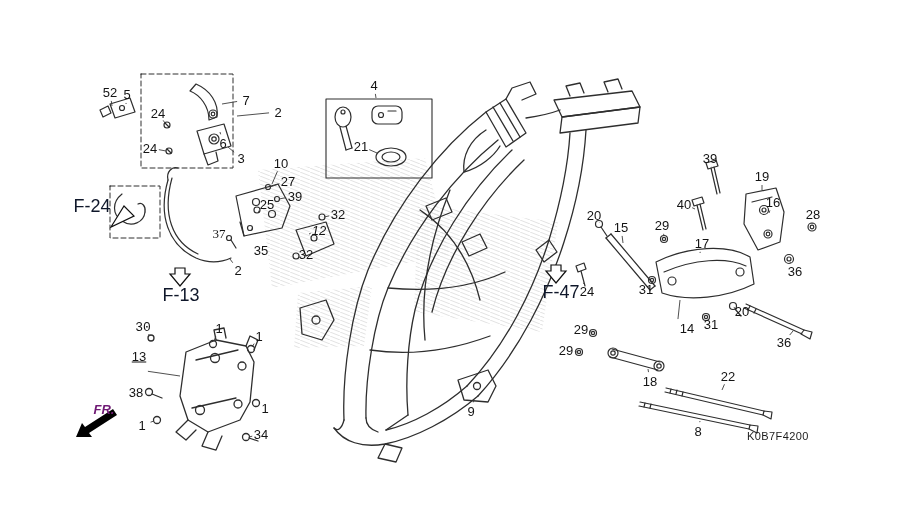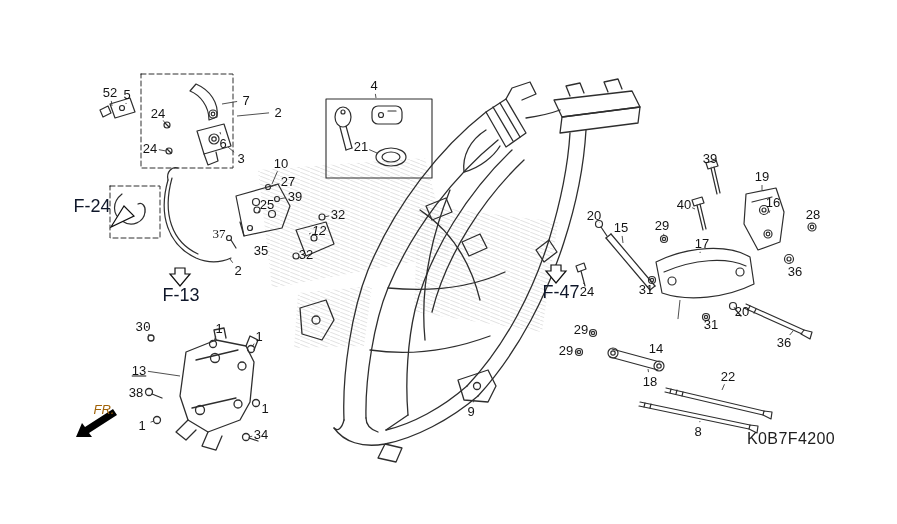--- a/index.html
+++ b/index.html
@@ -3,23 +3,23 @@
 <meta charset="utf-8">
 <style>
   html,body{margin:0;padding:0;background:#ffffff}
   .stage{position:relative;width:897px;height:524px;background:#ffffff;overflow:hidden;
          font-family:"Liberation Sans",sans-serif}
   .stage svg{position:absolute;left:0;top:0}
   .callout{position:absolute;transform:translate(-50%,-50%);font-size:13px;line-height:1;
            color:#141414;white-space:nowrap}
   .ref-label{position:absolute;transform:translate(-50%,-50%);font-size:18px;font-weight:400;
              color:#0f172a;white-space:nowrap}
-  .fr-label{position:absolute;transform:translate(-50%,-50%);font-size:13px;font-weight:400;
-            font-style:italic;color:#a16207}
-  .code{position:absolute;left:747px;top:430px;font-size:16px;letter-spacing:.4px;color:#1d1d1d}
+  .fr-label{position:absolute;transform:translate(-50%,-50%);font-size:13px;font-weight:700;
+            font-style:italic;color:#701a75}
+  .code{position:absolute;left:747px;top:430px;font-size:11px;letter-spacing:.4px;color:#1d1d1d}
 </style>
 </head>
 <body>
 
 <div class="stage">
 
   <svg width="897" height="524" viewBox="0 0 897 524">
     <defs>
       <pattern id="hatch" patternUnits="userSpaceOnUse" width="10" height="4">
         <line x1="0" y1="0" x2="10" y2="4" stroke="#dadada" stroke-width="0.8"></line>
@@ -305,31 +305,31 @@
       <span class="callout" style="left: 813px; top: 214px;">28</span>
       <span class="callout" style="left: 594px; top: 215px;">20</span>
       <span class="callout" style="left: 621px; top: 227px;">15</span>
       <span class="callout" style="left: 662px; top: 225px;">29</span>
       <span class="callout" style="left: 702px; top: 243px;">17</span>
       <span class="callout" style="left: 795px; top: 271px;">36</span>
       <span class="callout" style="left: 646px; top: 289px;">31</span>
       <span class="callout" style="left: 587px; top: 291px;">24</span>
       <span class="callout" style="left: 742px; top: 311px;">20</span>
       <span class="callout" style="left: 711px; top: 324px;">31</span>
-      <span class="callout" style="left: 656px; top: 328px; margin-top: 20px;">14</span>
+      <span class="callout" style="left: 687px; top: 328px;">14</span>
       <span class="callout" style="left: 784px; top: 342px;">36</span>
       <span class="callout" style="left: 581px; top: 329px;">29</span>
       <span class="callout" style="left: 566px; top: 350px;">29</span>
       <span class="callout" style="left: 650px; top: 381px;">18</span>
       <span class="callout" style="left: 728px; top: 376px;">22</span>
       <span class="callout" style="left: 698px; top: 431px;">8</span>
       <span class="callout" style="left: 143px; top: 327px; font-family: Liberation Mono, monospace;">30</span>
       <span class="callout" style="left: 219px; top: 328px;">1</span>
       <span class="callout" style="left: 259px; top: 336px;">1</span>
-      <span class="callout" style="left: 139px; top: 370px; text-decoration: underline;">13</span>
+      <span class="callout" style="left: 139px; top: 356px; text-decoration: underline;">13</span>
       <span class="callout" style="left: 136px; top: 392px;">38</span>
       <span class="callout" style="left: 265px; top: 408px;">1</span>
       <span class="callout" style="left: 142px; top: 425px;">1</span>
       <span class="callout" style="left: 261px; top: 434px;">34</span>
       <span class="callout" style="left: 471px; top: 411px;">9</span>
       <span class="ref-label" style="left: 92px; top: 206px;">F-24</span>
       <span class="ref-label" style="left: 181px; top: 295px;">F-13</span>
       <span class="ref-label" style="left: 561px; top: 292px;">F-47</span>
     </div>
 

